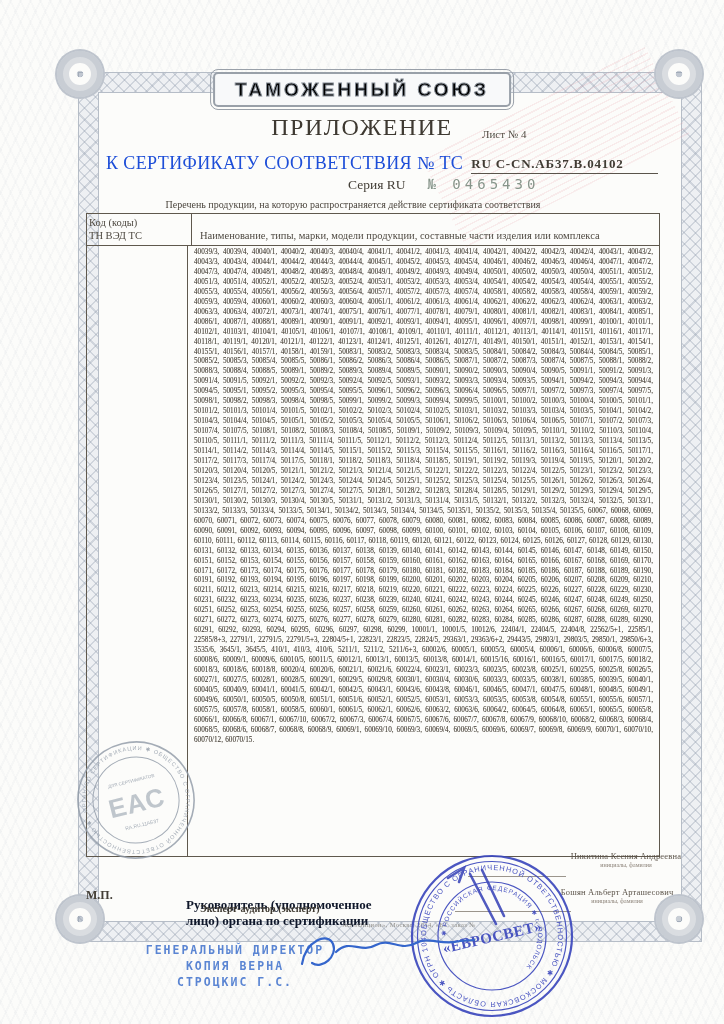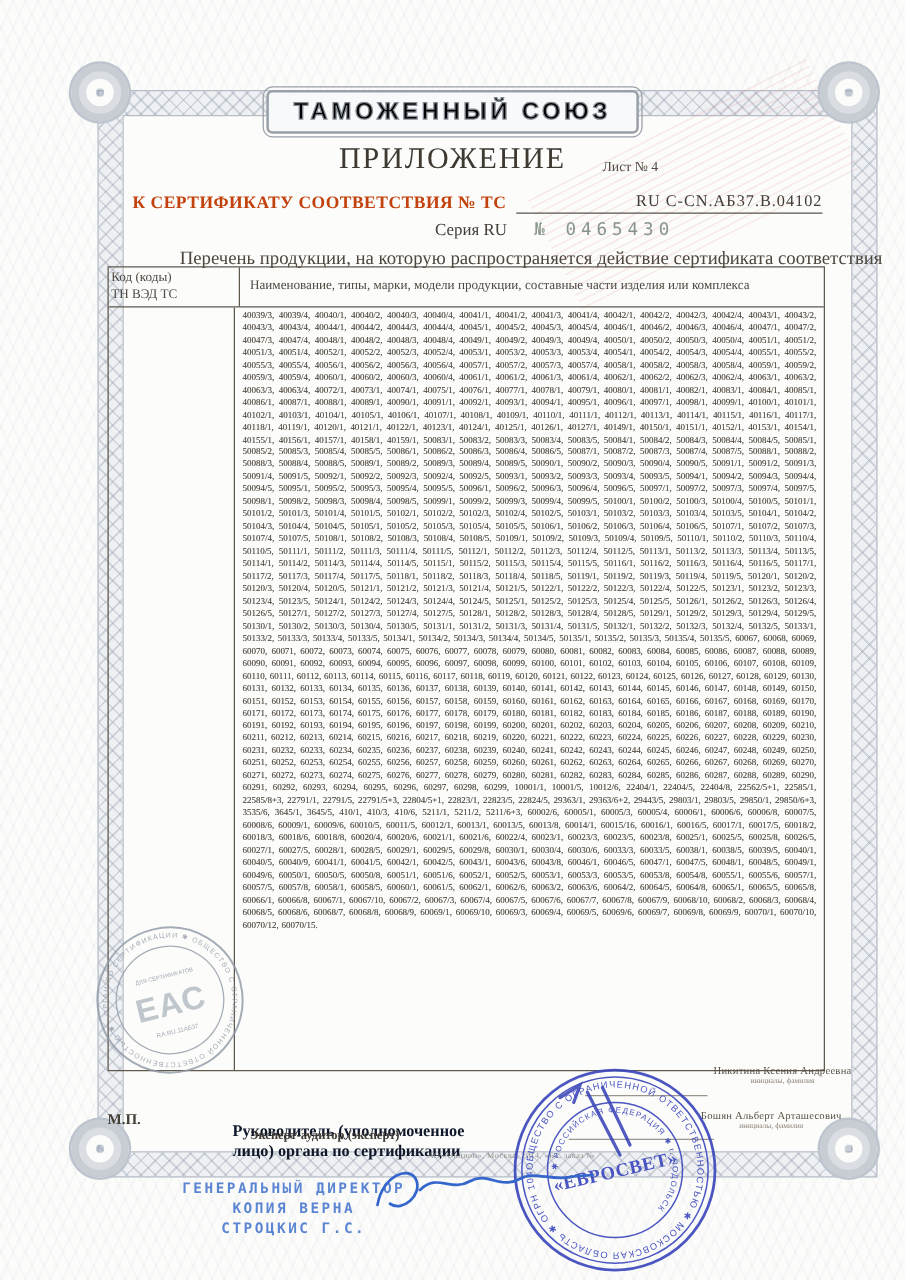--- a/index.html
+++ b/index.html
@@ -29,33 +29,33 @@
   
   .banner{position:absolute;left:50%;top:72px;transform:translateX(-50%);z-index:3;
     background:#f8f9fa;border:2px solid #99a0a9;border-radius:5px;outline:1px solid #99a0a9;outline-offset:2px;
     padding:5px 20px 4px;white-space:nowrap;
     font-family:"Liberation Sans",sans-serif;font-weight:bold;font-size:19px;letter-spacing:3px;
     color:#000000;-webkit-text-stroke:1px #848b94;}
   .doc-title{position:absolute;left:0;top:114px;width:724px;text-align:center;z-index:2;
     font-size:24px;font-weight:normal;letter-spacing:1.5px;color:#3e3931;}
   .sheet{position:absolute;left:482px;top:128px;z-index:2;font-size:11px;color:#514b42;}
   .cert-line{position:absolute;left:106px;top:153px;width:552px;z-index:2;display:flex;align-items:flex-end;}
-  .cert-label{font-size:14px;font-weight:bold;letter-spacing:.4px;color:#c2410c;white-space:nowrap;}
-  .cert-number{flex:1;margin-left:8px;font-size:13px;font-weight:normal;letter-spacing:.8px;color:#413c34;
-    border-bottom:1.2px solid #5a544b;text-align:right;padding-bottom:1px;}
+  .cert-label{font-size:18px;font-weight:normal;letter-spacing:.4px;color:#1d4ed8;white-space:nowrap;}
+  .cert-number{flex:1;margin-left:8px;font-size:13px;font-weight:bold;letter-spacing:.8px;color:#413c34;
+    border-bottom:1.2px solid #5a544b;text-align:left;padding-bottom:1px;}
   .series-line{position:absolute;left:348px;top:176px;z-index:2;display:flex;align-items:baseline;gap:22px;}
   .series-label{font-size:13.5px;color:#433e36;}
   .series-number{font-family:"DejaVu Sans Mono",monospace;font-size:14px;letter-spacing:4px;color:#7b8a7f;opacity:.9;}
-  .subtitle{position:absolute;left:0;top:199px;width:706px;text-align:right;z-index:2;font-size:15px;color:#4c463e;}
+  .subtitle{position:absolute;left:0;top:199px;width:706px;text-align:center;z-index:2;font-size:10px;color:#4c463e;}
 
   
   .ptable{position:absolute;left:86px;top:213px;width:572px;z-index:2;border:1.5px solid #5f584d;}
   .thead{display:flex;border-bottom:1.5px solid #5f584d;}
   .th1{width:100px;border-right:1.5px solid #5f584d;padding:3px 2px;text-align:left;font-size:10.5px;line-height:12.5px;}
-  .th2{flex:1;padding:3px 8px;font-size:10.5px;line-height:12.5px;text-align:left;display:flex;align-items:center;}
+  .th2{flex:1;padding:3px 8px;font-size:10.5px;line-height:12.5px;text-align:left;display:flex;align-items:flex-end;}
   .tbody{display:flex;}
   .td1{width:100px;border-right:1.5px solid #5f584d;}
   .td2{flex:1;height:608px;overflow:hidden;padding:2px 6px 0 6px;}
   .plist{font-size:7.2px;line-height:9.95px;text-align:justify;color:#534d44;word-spacing:.5px;
     text-shadow:0 0 .4px rgba(83,77,68,.55);}
 
   
   .mp{position:absolute;left:86px;top:888px;z-index:2;font-size:12px;font-weight:bold;color:#433e36;font-family:Liberation Serif, serif;}
   .role-head{position:absolute;left:186px;top:857px;width:218px;z-index:2;font-size:13px;line-height:16px;
     font-weight:bold;color:#0f172a;margin-top:40px;}

